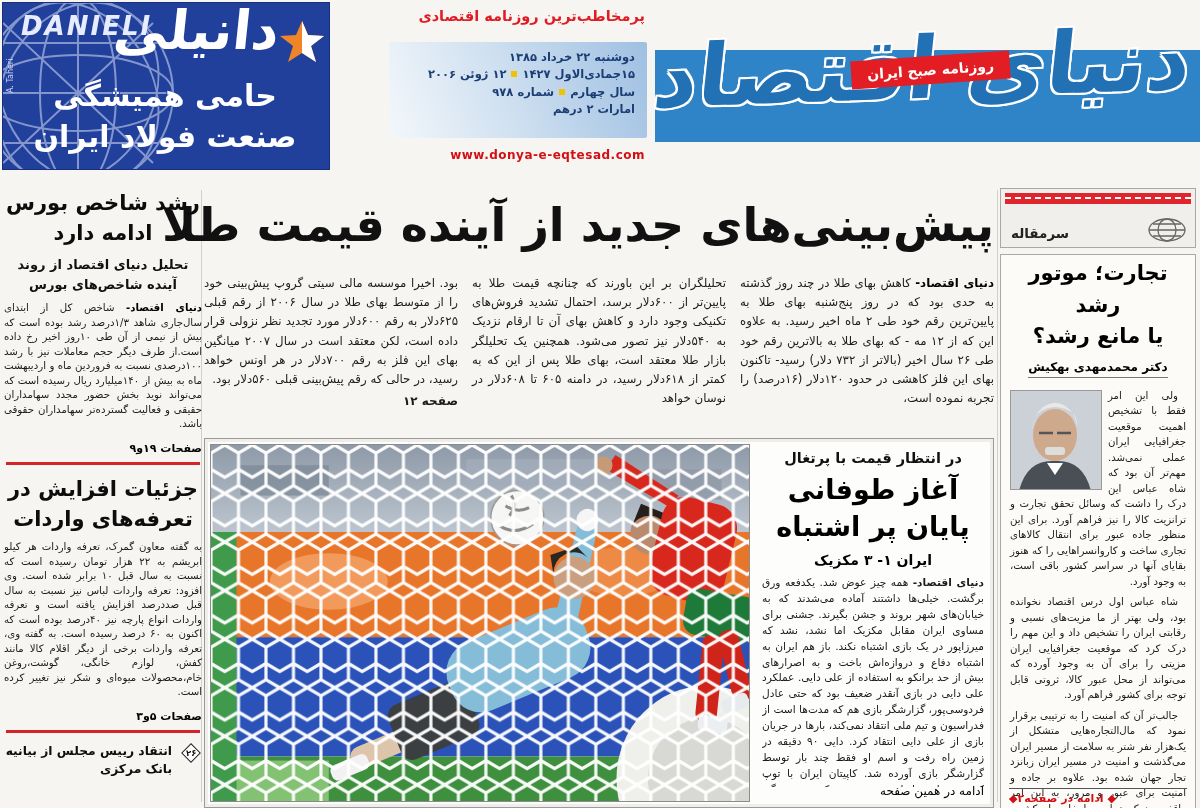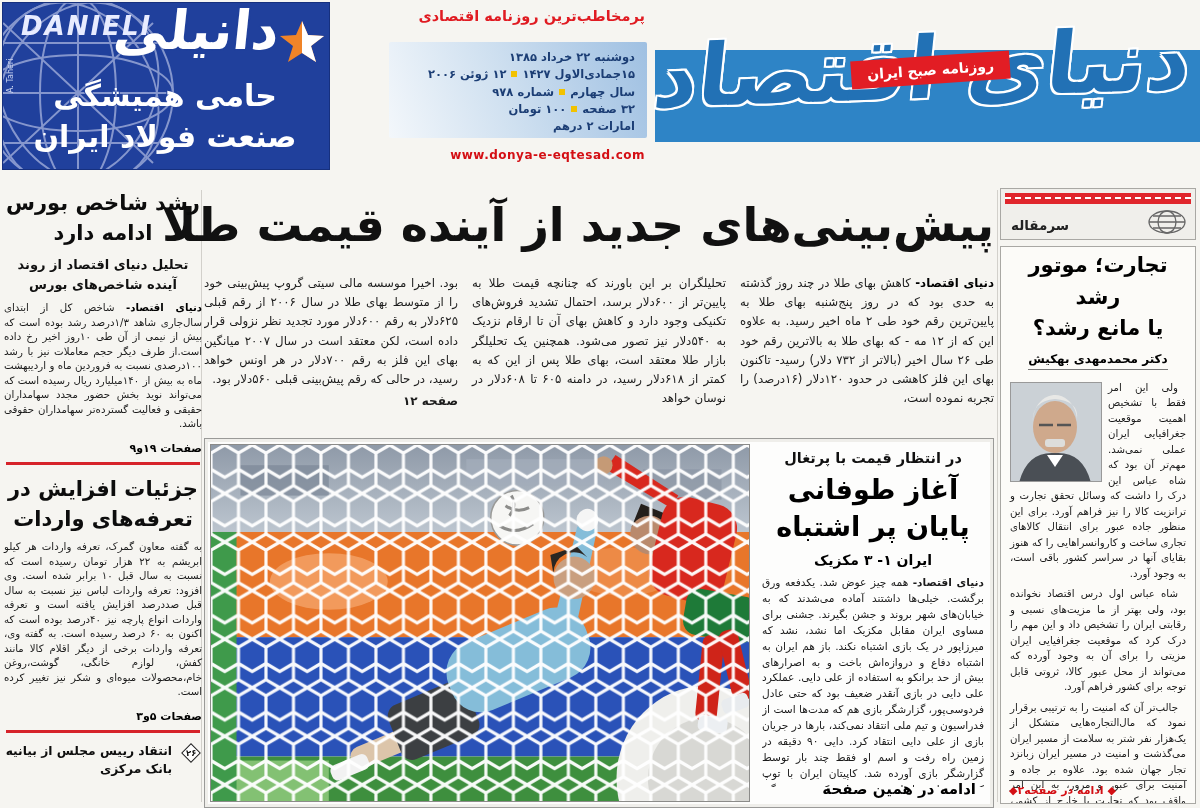--- a/index.html
+++ b/index.html
@@ -74,21 +74,21 @@
     position:relative; margin-top:12px; width:790px; height:370px;
     border:1px solid #9a9a98; background:#fdfdfc; padding:5px;
     box-shadow:0 0 0 3px #efeeea inset;
   }
   .photo-box-inner { display:flex; gap:10px; height:100%; direction:rtl; }
   .sports-col { position:relative; width:228px; flex:none; padding:4px 4px 0 2px; overflow:hidden; }
   .sports-kicker { text-align:center; font-size:14.5px; font-weight:bold; color:#111; margin-top:2px; }
   .sports-headline { text-align:center; font-size:27px; font-weight:bold; color:#000; line-height:1.35; margin-top:6px; }
   .sports-score { text-align:center; font-size:14px; font-weight:bold; margin-top:7px; }
   .sports-body { margin-top:7px; font-size:10.6px; line-height:1.5; text-align:justify; color:#1b1b1b; height:212px; overflow:hidden; }
-  .sports-continued { position:absolute; bottom:4px; right:12px; font-size:15px; font-weight:bold; }
+  .sports-continued { position:absolute; bottom:4px; right:4px; font-size:12px; font-weight:normal; }
   .photo-frame { flex:1; border:1px solid #8b8b89; overflow:hidden; position:relative; }
   .photo-frame svg { display:block; width:100%; height:100%; }
 
   
   .left-zone { position:absolute; left:4px; top:188px; width:198px; }
   .art-headline { text-align:center; font-size:21px; font-weight:bold; color:#0d0d0d; line-height:1.45; }
   .art-sub { text-align:center; font-size:13px; font-weight:bold; color:#111; line-height:1.55; margin-top:6px; }
   .art-body { margin-top:6px; font-size:10.2px; line-height:1.42; text-align:justify; color:#1b1b1b; }
   .art-body b { color:#000; }
   .art-pages { font-size:11px; font-weight:bold; margin-top:10px; }
@@ -98,21 +98,21 @@
   .index-item { display:flex; gap:8px; margin-bottom:9px; align-items:flex-start; }
   .diamond {
     flex:none; width:14px; height:14px; border:1.6px solid #222; transform:rotate(45deg);
     margin:4px 4px 0 4px; display:flex; align-items:center; justify-content:center; background:#fff;
   }
   .diamond span { transform:rotate(-45deg); font-size:8.5px; font-weight:bold; color:#111; }
   .index-text { font-size:12.3px; font-weight:bold; color:#0e0e0e; line-height:1.5; }
 
   
   .right-zone { position:absolute; right:4px; top:188px; width:196px; }
-  .sec-header { border:1px solid #a9a8a4; background:#f0efeb; height:52px; position:relative; }
+  .sec-header { border:1px solid #a9a8a4; background:#f0efeb; height:60px; position:relative; }
   .red-dash { position:absolute; top:4px; left:4px; right:4px; height:11px; background:#e0262c; }
   .red-dash::after { content:""; position:absolute; left:0; right:0; top:4px; border-top:2px dashed #fff; }
   .sec-title { position:absolute; left:10px; bottom:6px; font-size:13.5px; font-weight:bold; color:#222; }
   .sec-globe { position:absolute; right:8px; bottom:4px; }
 
   .editorial-box { border:1px solid #a9a8a4; background:#fcfbf8; margin-top:6px; height:558px; position:relative; padding:3px 9px 26px 9px; overflow:hidden; }
   .ed-headline { text-align:center; font-size:21px; font-weight:bold; line-height:1.5; color:#000; }
   .ed-author { text-align:center; font-size:12px; font-weight:bold; margin-top:7px; padding-bottom:5px; }
   .ed-author span { border-bottom:1px solid #777; padding-bottom:3px; }
   .ed-body { margin-top:9px; font-size:10.2px; line-height:1.52; text-align:justify; color:#1a1a1a; }
@@ -156,21 +156,20 @@
     </div>
     <div class="ad-credit">A. Taheri</div>
   </div>
 
   <div class="info-block">
     <div class="tagline">پرمخاطب‌ترین روزنامه اقتصادی</div>
     <div class="dates-box">
       <div class="date-line">دوشنبه ۲۲ خرداد ۱۳۸۵</div>
       <div class="date-line"><span>۱۵جمادی‌الاول ۱۴۲۷</span><span class="ysq"></span><span>۱۲ ژوئن ۲۰۰۶</span></div>
       <div class="date-line"><span>سال چهارم</span><span class="ysq"></span><span>شماره ۹۷۸</span></div>
-      <div class="date-line"><span>۳۲ صفحه</span><span class="ysq"></span><span>۱۰۰ تومان</span></div>
       <div class="date-line">امارات ۲ درهم</div>
     </div>
     <div class="site-url">www.donya-e-eqtesad.com</div>
   </div>
 
   <div class="masthead">
     <div class="masthead-band"></div>
     <div class="masthead-title">دنیای اقتصاد</div>
     <div class="morning-badge">روزنامه صبح ایران</div>
   </div>

